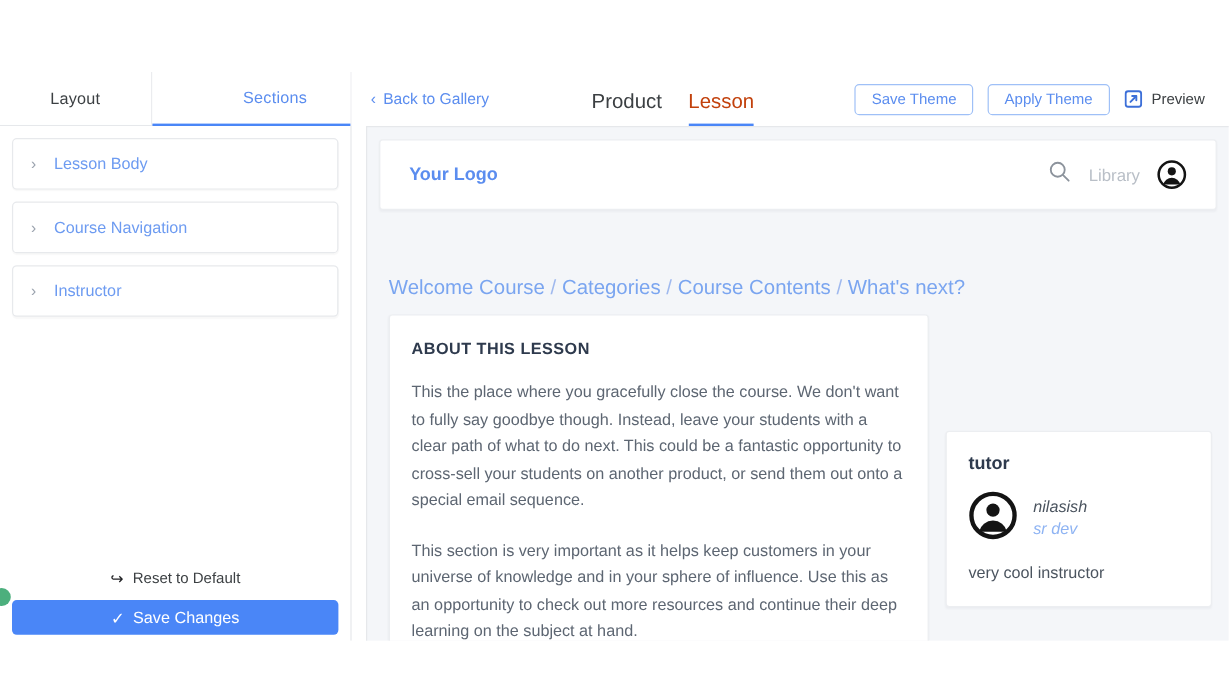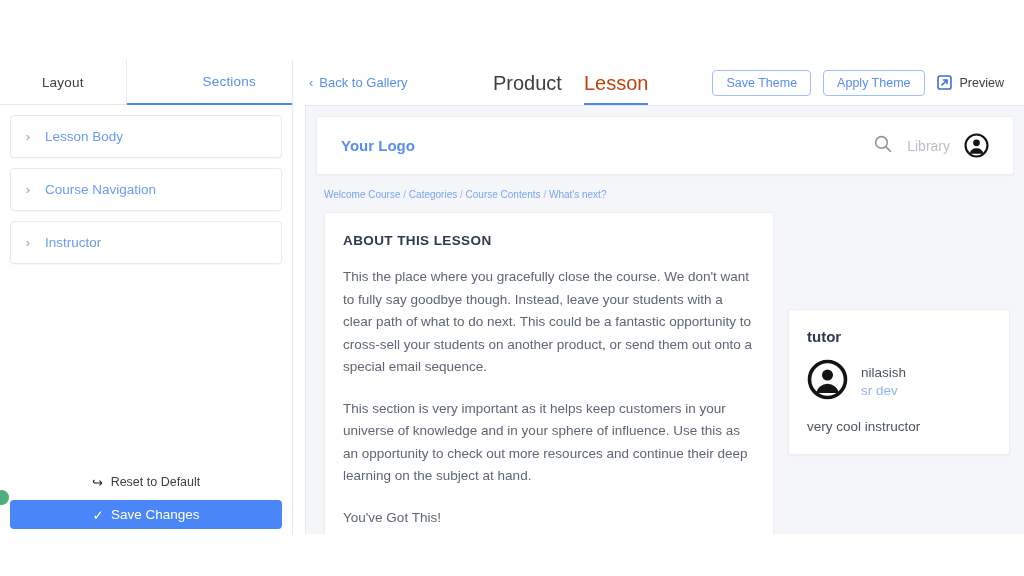--- a/index.html
+++ b/index.html
@@ -178,21 +178,21 @@
   .center-tabs {
     position: absolute;
     left: 200px;
     top: 0;
     height: 45px;
     display: flex;
     align-items: flex-end;
     gap: 22px;
   }
   .ctab {
-    font-size: 20px;
+    font-size: 17px;
     color: #3c4043;
     padding-bottom: 8px;
     cursor: pointer;
     border-bottom: 2.5px solid transparent;
   }
   .ctab.active {
     color: #c2410c;
     border-bottom-color: #4a86f7;
   }
 
@@ -267,22 +267,23 @@
   }
   .library-label {
     font-size: 14px;
     color: #b9bfc7;
     cursor: pointer;
   }
   .avatar-ico { display: block; cursor: pointer; }
 
   .breadcrumb {
     padding: 14px 18px 12px 18px;
-    font-size: 10px;
+    font-size: 17px;
     color: #7aa5f0;
+    margin-top: 41px;
   }
   .breadcrumb span { cursor: pointer; }
   .breadcrumb .sep { color: #9fb9ee; cursor: default; }
 
   .content-row {
     display: flex;
     gap: 14px;
     padding: 0 10px 0 18px;
     align-items: center;
   }
@@ -326,20 +327,21 @@
     font-size: 15px;
     font-weight: bold;
     color: #2e3a4d;
     margin: 0 0 14px 0;
   }
   .tutor-row {
     display: flex;
     align-items: center;
     gap: 13px;
     margin-bottom: 15px;
+    font-style: italic;
   }
   .tutor-name {
     font-size: 13.5px;
     color: #4b545f;
     line-height: 17px;
   }
   .tutor-role {
     font-size: 13.5px;
     color: #8fb4f3;
     line-height: 19px;

